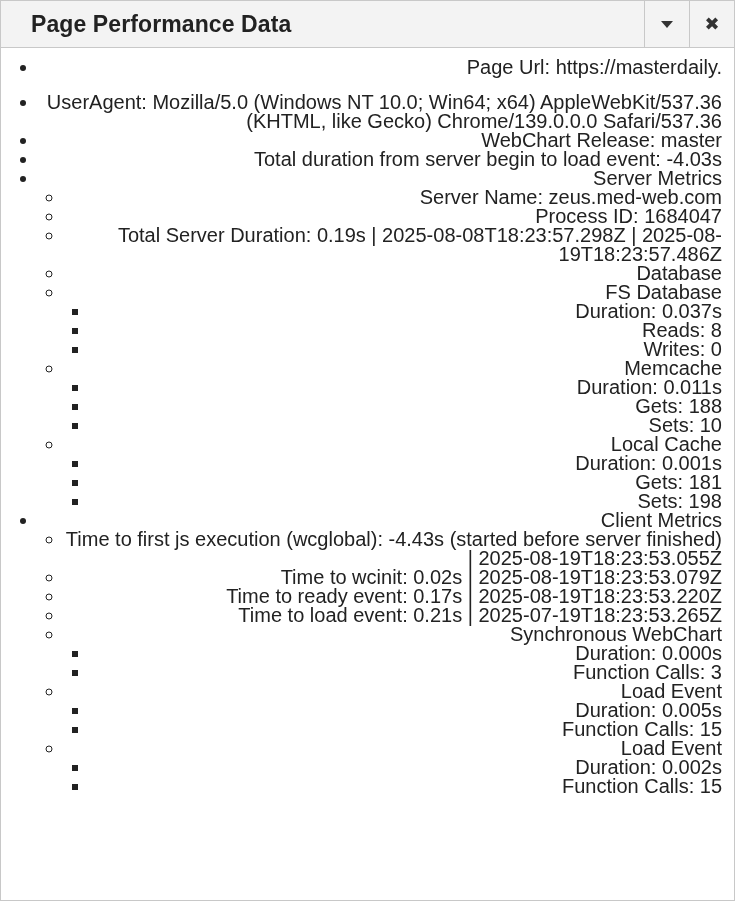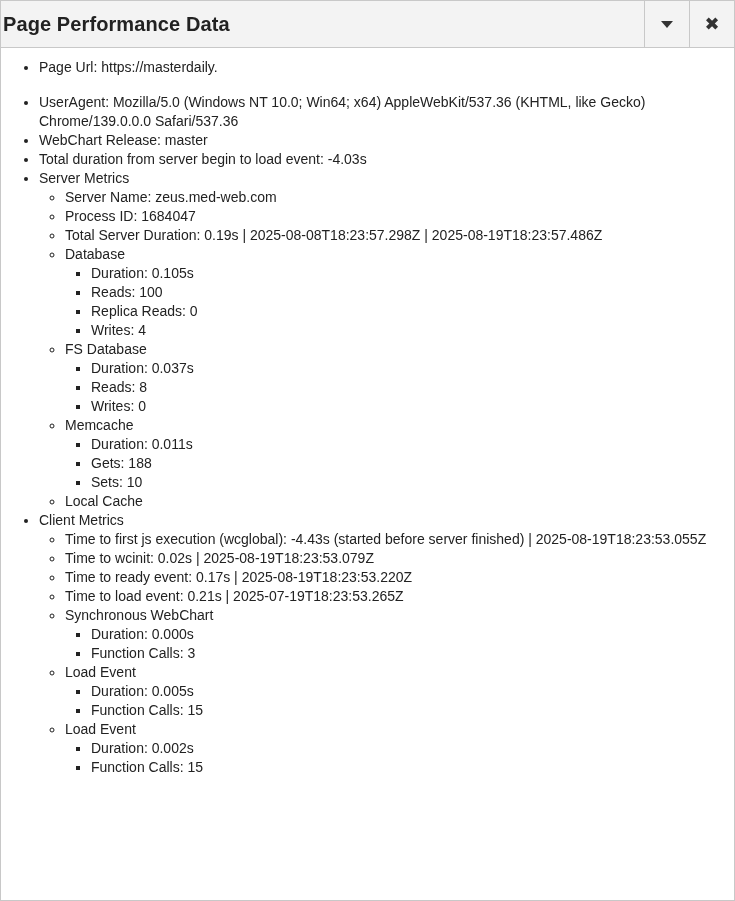--- a/index.html
+++ b/index.html
@@ -30,22 +30,22 @@
     flex: 0 0 46px;
     background: #f3f3f3;
     border-bottom: 1px solid #c8c8c8;
     display: flex;
     align-items: stretch;
   }
   .title-text {
     flex: 1 1 auto;
     display: flex;
     align-items: center;
-    padding-left: 2px;
-    font-size: 20px;
+    padding-left: 30px;
+    font-size: 23px;
     font-weight: bold;
     color: #222222;
     letter-spacing: 0.1px;
   }
   .title-btn {
     width: 44px;
     flex: 0 0 44px;
     border-left: 1px solid #c8c8c8;
     background: #f3f3f3;
     display: flex;
@@ -81,24 +81,25 @@
   }
   ul ul {
     list-style-type: circle;
     padding-left: 26px;
   }
   ul ul ul {
     list-style-type: square;
     padding-left: 26px;
   }
   li {
-    font-size: 14px;
+    font-size: 20px;
     line-height: 19px;
     margin: 0 0 0 0;
     padding: 0;
+    text-align: right;
   }
   li > span.txt {
     display: inline;
   }
 
   .l1 { margin-bottom: 0px; }
 
   .urlgap { margin-bottom: 16px; }
 </style>
 </head>
@@ -143,26 +144,20 @@
           </li>
           <li>
             <span class="txt">Process ID: 1684047</span>
           </li>
           <li>
             <span class="txt">Total Server Duration: 0.19s | 2025-08-08T18:23:57.298Z | 2025-08-19T18:23:57.486Z</span>
           </li>
 
           <li>
             <span class="txt">Database</span>
-            <ul>
-              <li><span class="txt">Duration: 0.105s</span></li>
-              <li><span class="txt">Reads: 100</span></li>
-              <li><span class="txt">Replica Reads: 0</span></li>
-              <li><span class="txt">Writes: 4</span></li>
-            </ul>
           </li>
 
           <li>
             <span class="txt">FS Database</span>
             <ul>
               <li><span class="txt">Duration: 0.037s</span></li>
               <li><span class="txt">Reads: 8</span></li>
               <li><span class="txt">Writes: 0</span></li>
             </ul>
           </li>
@@ -171,20 +166,25 @@
             <span class="txt">Memcache</span>
             <ul>
               <li><span class="txt">Duration: 0.011s</span></li>
               <li><span class="txt">Gets: 188</span></li>
               <li><span class="txt">Sets: 10</span></li>
             </ul>
           </li>
 
           <li>
             <span class="txt">Local Cache</span>
+            <ul>
+              <li><span class="txt">Duration: 0.001s</span></li>
+              <li><span class="txt">Gets: 181</span></li>
+              <li><span class="txt">Sets: 198</span></li>
+            </ul>
           </li>
         </ul>
       </li>
 
       <li class="l1">
         <span class="txt">Client Metrics</span>
         <ul>
           <li>
             <span class="txt">Time to first js execution (wcglobal): -4.43s (started before server finished) | 2025-08-19T18:23:53.055Z</span>
           </li>

